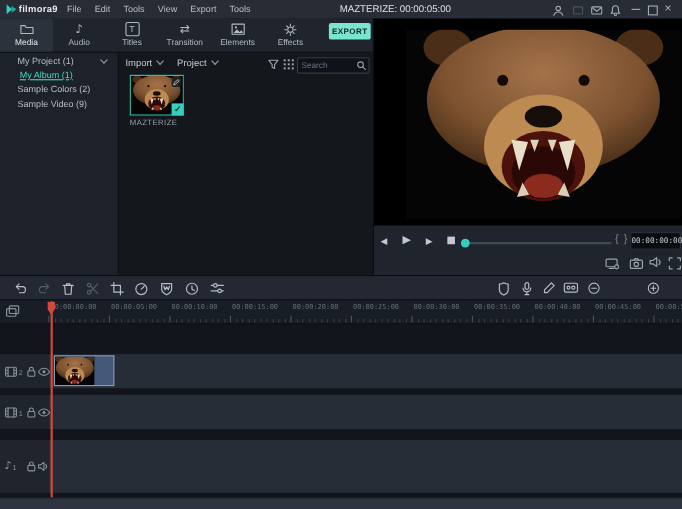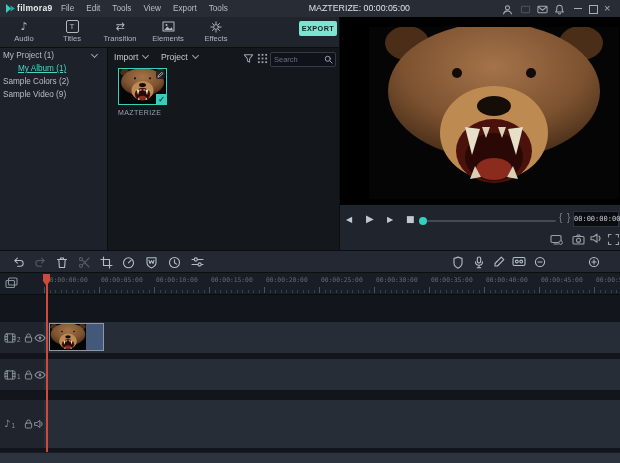--- a/index.html
+++ b/index.html
@@ -33,21 +33,21 @@
   .tab .t-lbl{font-size:7.6px;}
   .glyph{font-size:11px;line-height:11px;font-family:"DejaVu Sans",sans-serif;}
   .tbox{display:inline-block;width:11px;height:11px;border:1px solid currentColor;border-radius:2px;
         font-size:8px;line-height:11px;text-align:center;}
   #export-btn{left:299px;top:21px;width:38px;height:15px;background:#79e6d2;border:none;border-radius:2px;
               font-family:"Liberation Sans",sans-serif;font-size:7.3px;font-weight:bold;color:#16211f;
               letter-spacing:.4px;text-align:center;line-height:15px;padding:0;}
 
   
   #sidebar{left:0;top:48px;width:107px;height:202px;background:#1c212a;border-right:1px solid #0b0d11;}
-  .sb-item{position:relative;height:11px;line-height:11px;font-size:8.2px;color:#b9bec7;padding-left:3px;margin-top:2px;white-space:nowrap;}
+  .sb-item{position:relative;height:11px;line-height:11px;font-size:8.2px;color:#b9bec7;padding-left:16px;margin-top:2px;white-space:nowrap;}
   .sb-item.indent{padding-left:18px;}
   .sb-item.active{color:#45d6c4;text-decoration:underline;}
   .sb-chev{position:absolute;right:10px;top:2px;width:4px;height:4px;border-right:1.2px solid #9aa1ab;
            border-bottom:1.2px solid #9aa1ab;transform:rotate(45deg);}
   #sb-folders{left:4px;top:232px;display:flex;gap:6px;color:#7a828c;}
 
   
   #media-panel{left:108px;top:48px;width:231px;height:202px;background:#14181d;}
   .mp-lbl{font-size:8.6px;color:#c6cad1;}
   .chev{display:inline-block;width:4px;height:4px;border-right:1.2px solid #9aa1ab;
@@ -180,20 +180,28 @@
           <path class="ln" d="M6 1.3c-2 0-3 1.5-3 3.5v2.1L1.8 8.8h8.4L9 6.9V4.8c0-2-1-3.5-3-3.5z"></path>
           <path class="ln" d="M4.8 10.2a1.3 1.3 0 0 0 2.4 0"></path>
         </svg>
     </span>
     <span class="abs" id="min-btn"></span>
     <span class="abs" id="max-btn"></span>
     <span class="abs" id="close-btn">×</span>
   </header>
 
   <div class="abs" id="tabbar">
+      <div class="tab active">
+        <span class="t-ico">
+          <svg viewBox="0 0 14 12" width="13" height="11">
+            <path class="ln" d="M1 2.5h4l1.2 1.8H13v6H1z"></path>
+          </svg>
+        </span>
+        <span class="t-lbl">Media</span>
+      </div>
       <div class="tab">
         <span class="t-ico">
           <span class="glyph">♪</span>
         </span>
         <span class="t-lbl">Audio</span>
       </div>
       <div class="tab">
         <span class="t-ico">
           <span class="tbox">T</span>
         </span>

